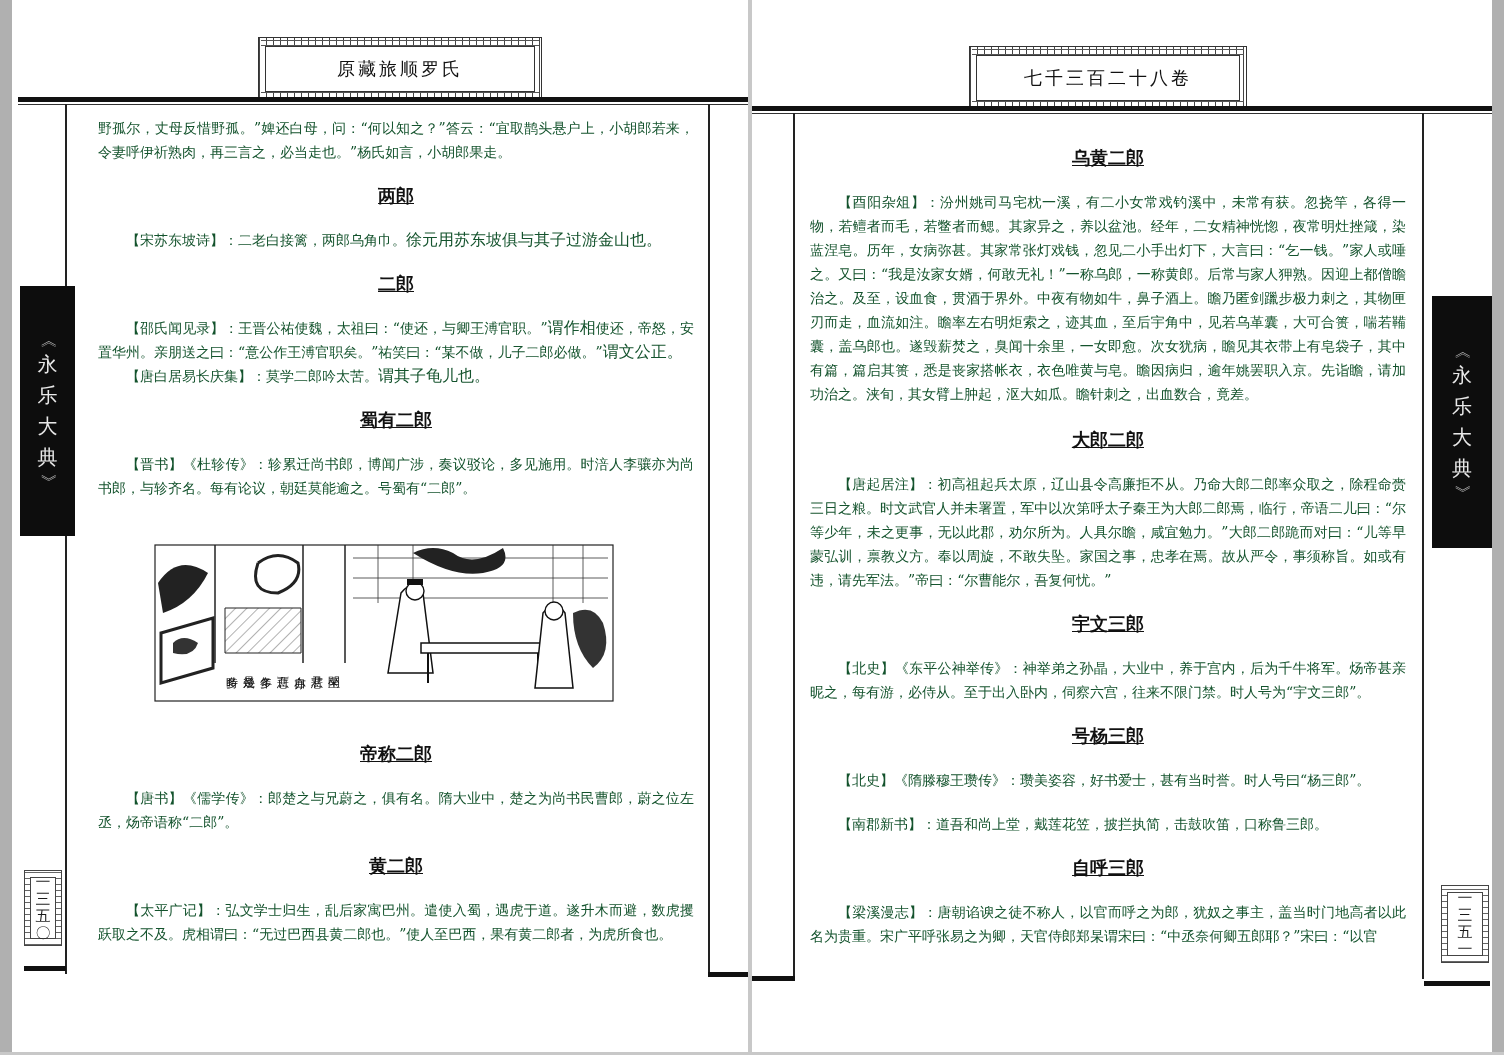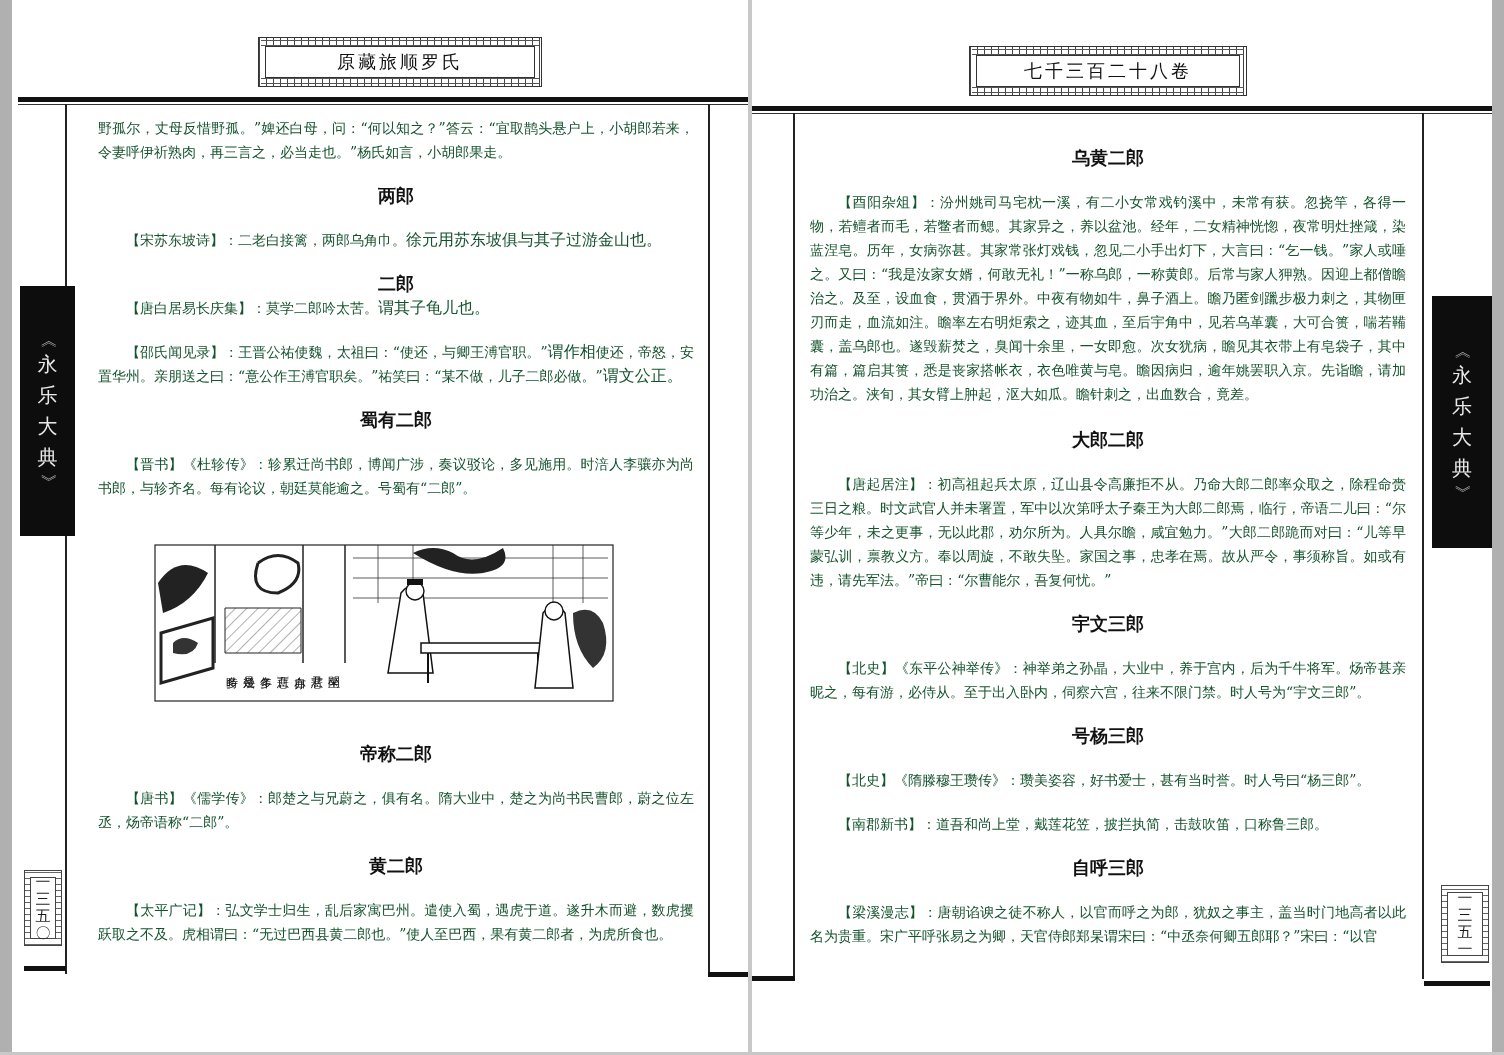--- a/index.html
+++ b/index.html
@@ -12,21 +12,21 @@
     .page {
       position: absolute; top: 0; background: #ffffff; height: 1055px; overflow: hidden;
     }
     #page-left { left: 12px; width: 736px; }
     #page-right { left: 752px; width: 740px; }
     .gutter { position: absolute; left: 748px; top: 0; width: 4px; height: 1055px; background: #c8c8c8; }
     .bottom-edge { position: absolute; left: 0; bottom: 0; width: 1504px; height: 3px; background: #c8c8c8; }
 
     
     .title-box {
-      position: absolute; height: 50px;
+      position: absolute; height: 64px;
       border: 1px solid #333;
       padding: 0;
       background:
         repeating-linear-gradient(90deg, #444 0 1px, transparent 1px 7px);
       box-sizing: border-box;
     }
     .title-box .inner {
       position: absolute; left: 6px; right: 6px; top: 8px; bottom: 8px;
       background: #fff; border: 1px solid #333;
       display: flex; align-items: center; justify-content: center;
@@ -46,21 +46,21 @@
 
     .content { position: absolute; }
     .para {
       font-size: 14px; line-height: 24px; margin: 0; text-indent: 28px;
       text-align: justify; color: #14532d;
     }
     .para.cont { text-indent: 0; }
     .note { font-size: 16px; }
     .heading {
       font-family: "DejaVu Sans", "Liberation Sans", sans-serif;
-      font-weight: bold; font-size: 18px; text-align: center; margin: 0; color: #111;
+      font-weight: bold; font-size: 18px; text-align: center; margin: 0; color: #111; text-decoration: underline;
     }
 
     
     .side-tab {
       position: absolute; background: #0d0d0d; color: #e8e8e8;
       display: flex; flex-direction: column; align-items: center; justify-content: center;
       font-size: 20px; line-height: 31px;
     }
     .side-tab .mark { font-size: 16px; line-height: 18px; color: #bbb; }
 
@@ -121,22 +121,22 @@
     </div>
   </div>
 
   <div class="content" style="left:86px; top:116px; width:596px;">
     <p class="para cont">野孤尔，丈母反惜野孤。”婢还白母，问：“何以知之？”答云：“宜取鹊头悬户上，小胡郎若来，令妻呼伊祈熟肉，再三言之，必当走也。”杨氏如言，小胡郎果走。</p>
 
     <h3 class="heading" style="margin-top:20px;">两郎</h3>
     <p class="para" style="margin-top:20px;"><span>【宋苏东坡诗】：二老白接篱，两郎乌角巾。</span><span class="note">徐元用苏东坡俱与其子过游金山也。</span></p>
 
     <h3 class="heading" style="margin-top:20px;">二郎</h3>
+    <p class="para" style="margin-top:20px;"><span>【邵氏闻见录】：王晋公祐使魏，太祖曰：“使还，与卿王溥官职。”</span><span class="note">谓作相</span><span>使还，帝怒，安置华州。亲朋送之曰：“意公作王溥官职矣。”祐笑曰：“某不做，儿子二郎必做。”</span><span class="note">谓文公正。</span></p>
     <p class="para"><span>【唐白居易长庆集】：莫学二郎吟太苦。</span><span class="note">谓其子龟儿也。</span></p>
-    <p class="para" style="margin-top:20px;"><span>【邵氏闻见录】：王晋公祐使魏，太祖曰：“使还，与卿王溥官职。”</span><span class="note">谓作相</span><span>使还，帝怒，安置华州。亲朋送之曰：“意公作王溥官职矣。”祐笑曰：“某不做，儿子二郎必做。”</span><span class="note">谓文公正。</span></p>
 
     <h3 class="heading" style="margin-top:20px;">蜀有二郎</h3>
     <p class="para" style="margin-top:20px;">【晋书】《杜轸传》：轸累迁尚书郎，博闻广涉，奏议驳论，多见施用。时涪人李骧亦为尚书郎，与轸齐名。每有论议，朝廷莫能逾之。号蜀有“二郎”。</p>
 
     <h3 class="heading" style="margin-top:242px;">帝称二郎</h3>
     <p class="para" style="margin-top:20px;">【唐书】《儒学传》：郎楚之与兄蔚之，俱有名。隋大业中，楚之为尚书民曹郎，蔚之位左丞，炀帝语称“二郎”。</p>
 
     <h3 class="heading" style="margin-top:20px;">黄二郎</h3>
     <p class="para" style="margin-top:20px;">【太平广记】：弘文学士归生，乱后家寓巴州。遣使入蜀，遇虎于道。遂升木而避，数虎攫跃取之不及。虎相谓曰：“无过巴西县黄二郎也。”使人至巴西，果有黄二郎者，为虎所食也。</p>
   </div>

